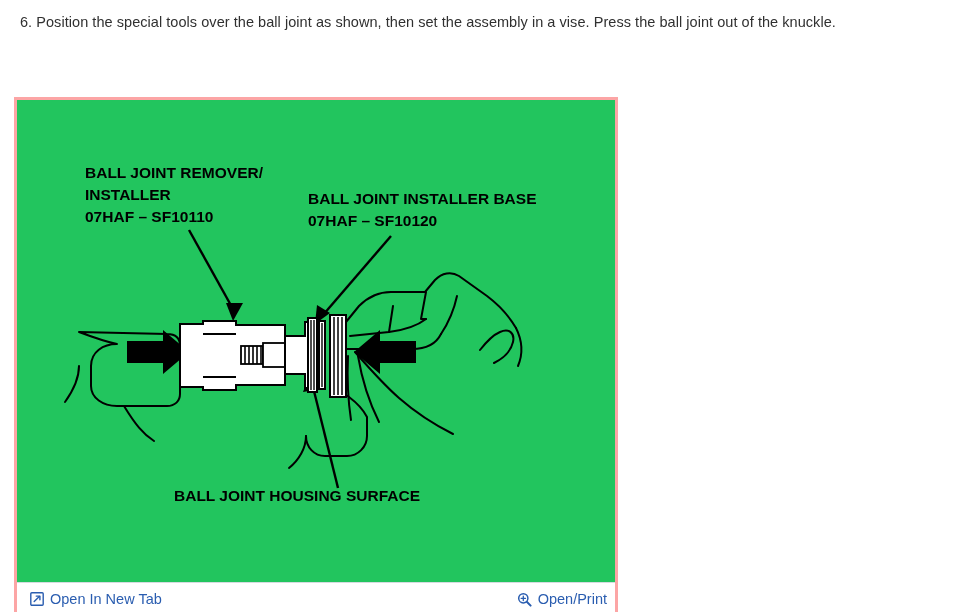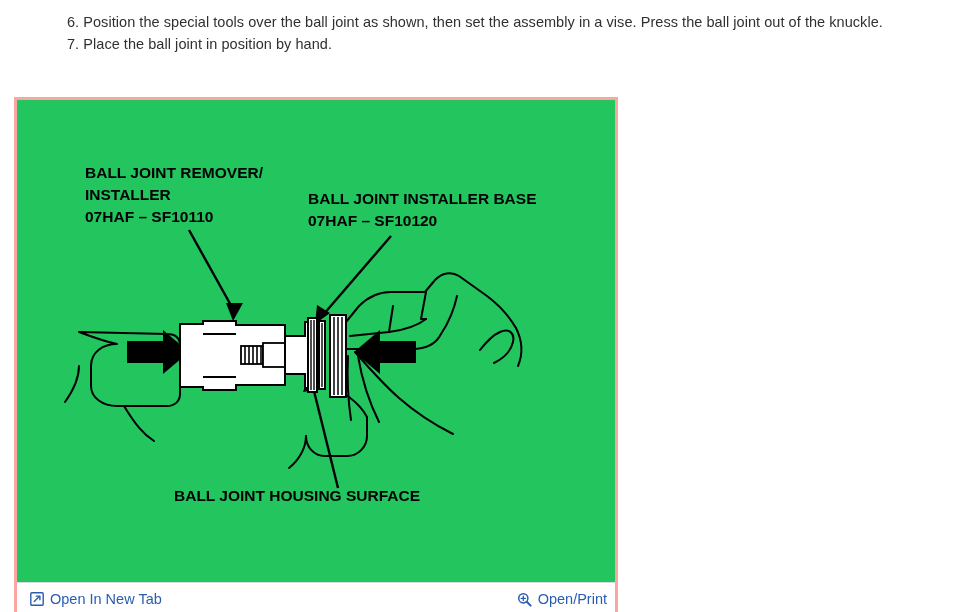--- a/index.html
+++ b/index.html
@@ -19,21 +19,20 @@
   
   .instructions {
     padding: 11px 0 0 20px;
   }
   .instruction-line {
     font-size: 14.5px;
     line-height: 22px;
     color: #303030;
     white-space: nowrap;
     letter-spacing: 0.05px;
-    margin-left: 47px;
   }
 
   
   .viewer {
     position: absolute;
     left: 14px;
     top: 97px;
     width: 604px;
     height: 521px;
     border: 3px solid #fca5a5;
@@ -87,21 +86,20 @@
     height: 15px;
     flex: 0 0 auto;
   }
   .footer-label { display: inline-block; }
 </style>
 </head>
 <body>
 
 <div class="instructions">
   <div class="instruction-line">6. Position the special tools over the ball joint as shown, then set the assembly in a vise. Press the ball joint out of the knuckle.</div>
-  <div class="instruction-line">7. Place the ball joint in position by hand.</div>
 </div>
 
 <div class="viewer">
 
   <div class="figure-area">
     <svg class="figure-svg" width="604" height="449" viewBox="0 0 604 449">
 
       <text x="68" y="78" font-family="Liberation Sans, sans-serif" font-size="15.5" font-weight="bold" fill="#000">BALL JOINT REMOVER/</text>
       <text x="68" y="100" font-family="Liberation Sans, sans-serif" font-size="15.5" font-weight="bold" fill="#000">INSTALLER</text>
       <text x="68" y="122" font-family="Liberation Sans, sans-serif" font-size="15.5" font-weight="bold" fill="#000">07HAF – SF10110</text>

